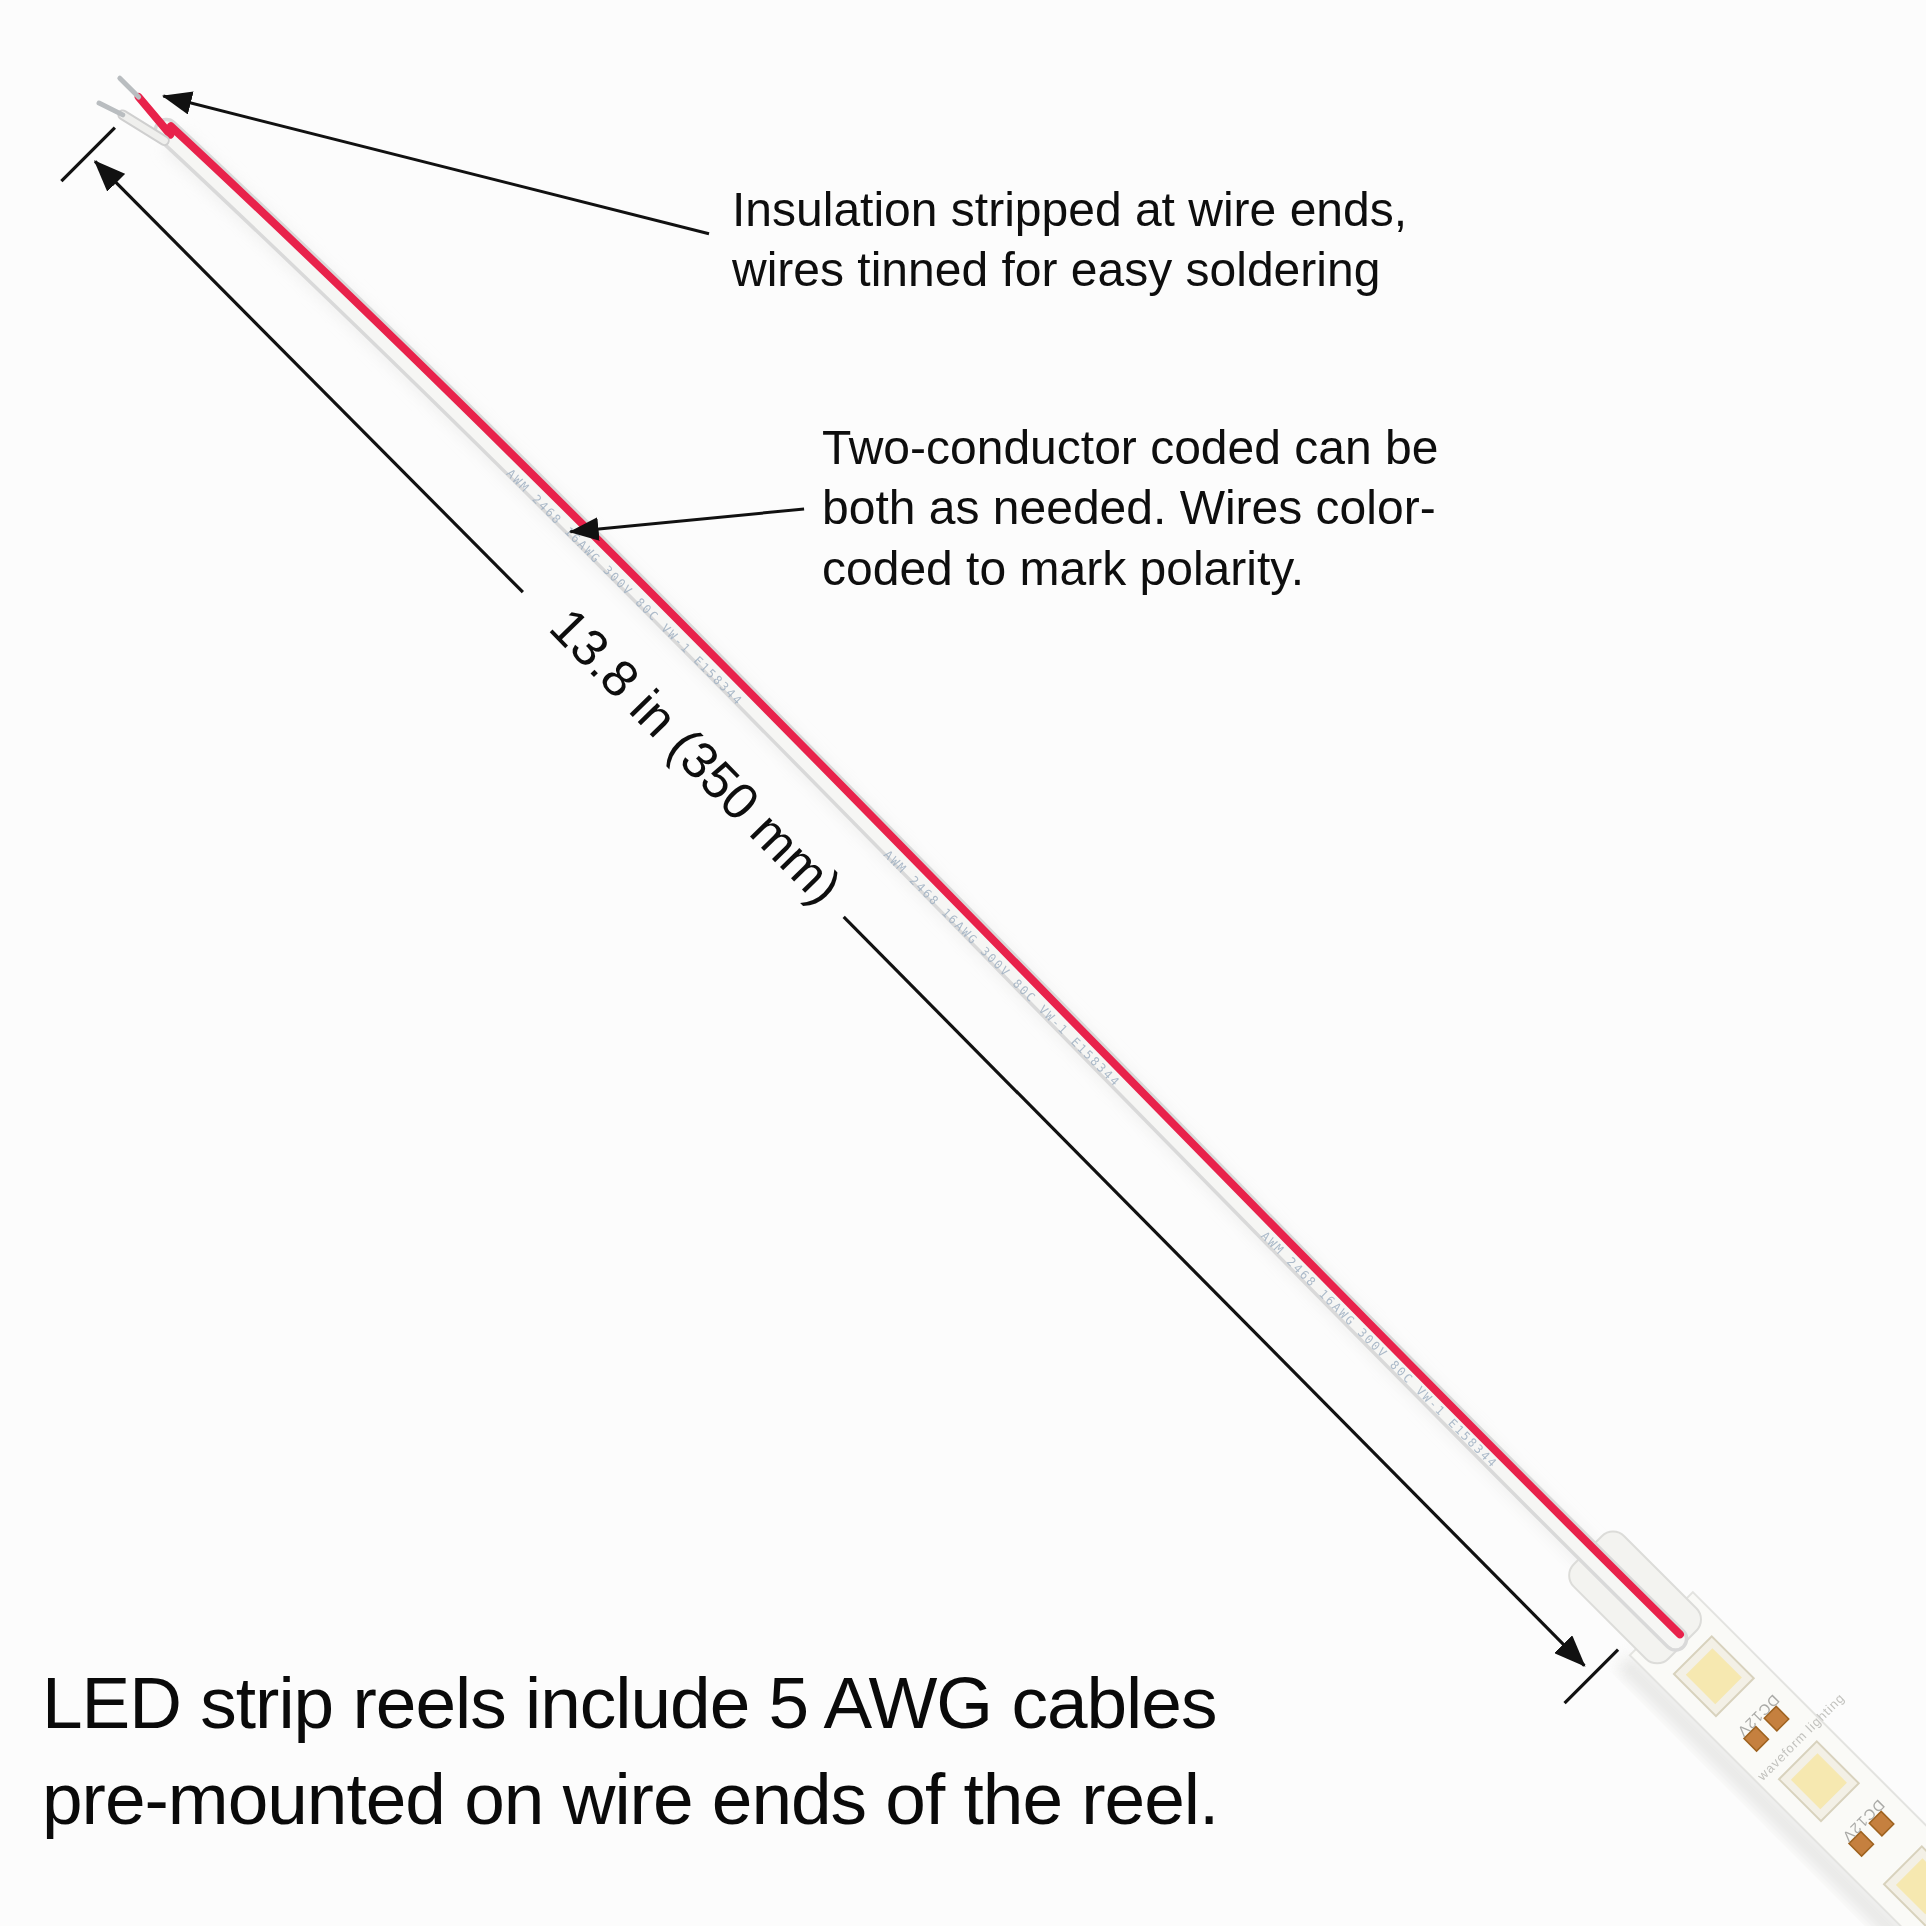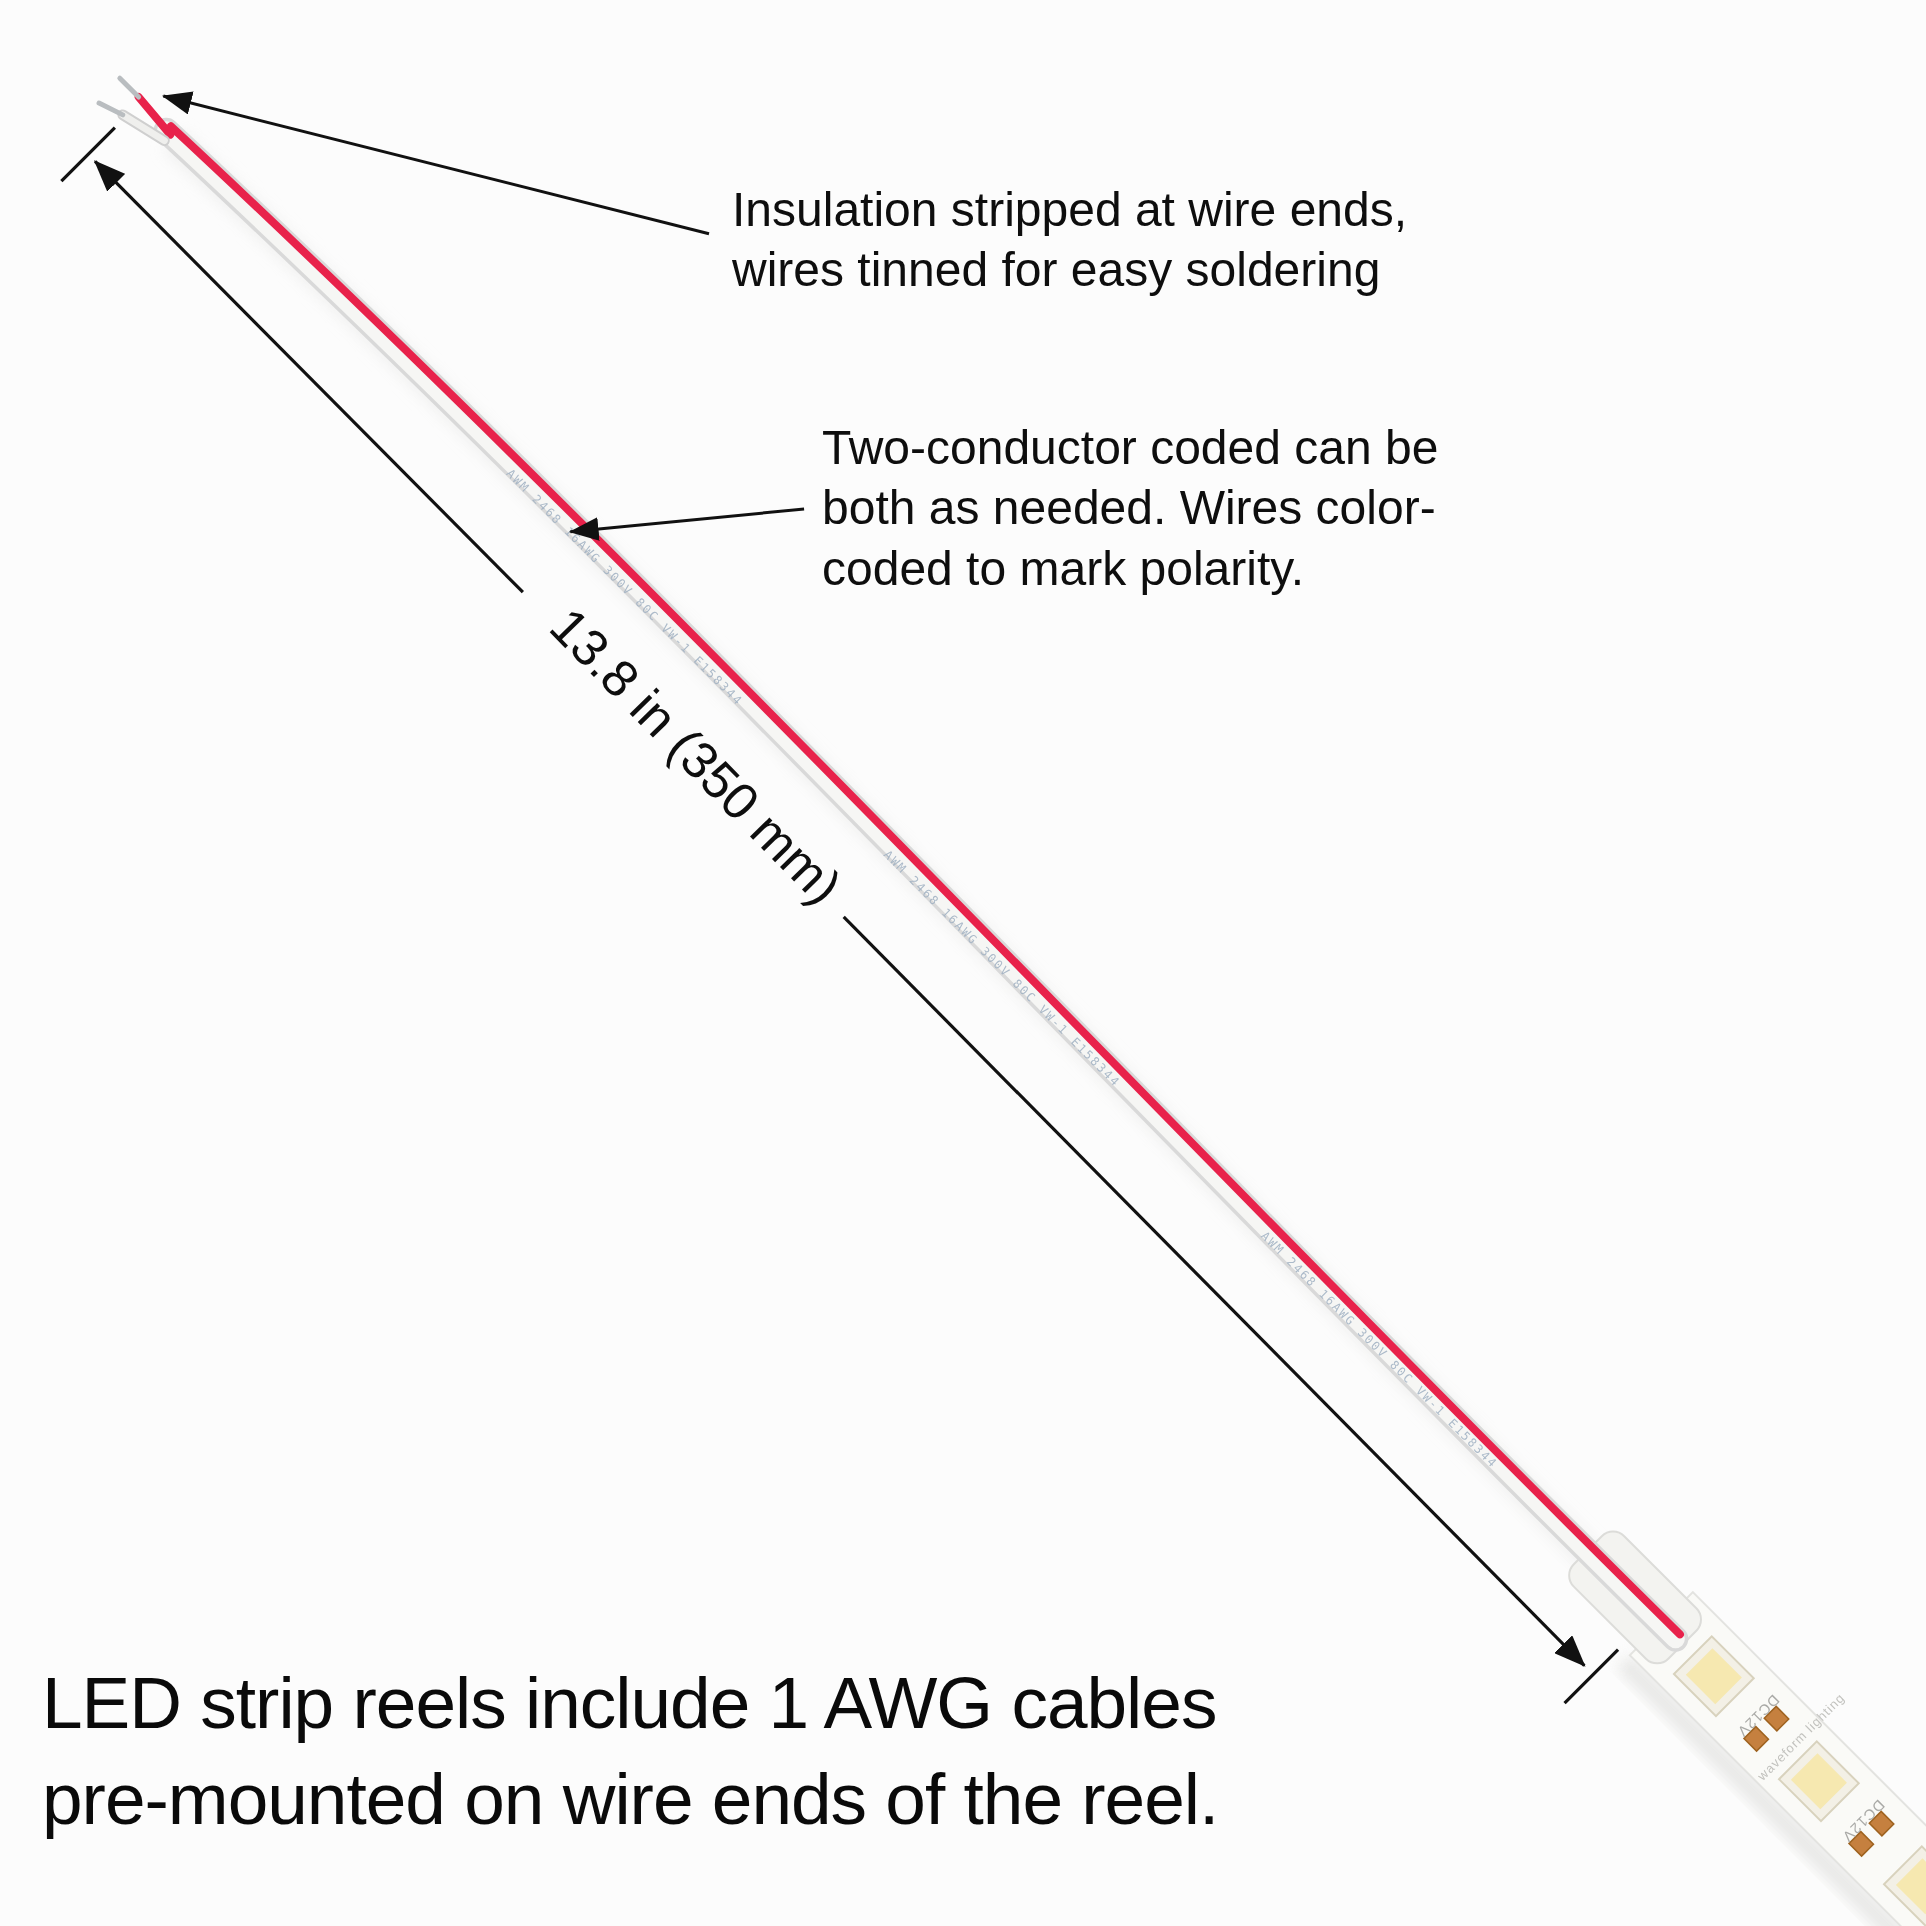--- a/index.html
+++ b/index.html
@@ -139,18 +139,18 @@
     <div>wires tinned for easy soldering</div>
   </div>
 
   <div class="callout" id="callout-split">
     <div>Two-conductor coded can be</div>
     <div>both as needed. Wires color-</div>
     <div>coded to mark polarity.</div>
   </div>
 
   <div class="caption">
-    <div>LED strip reels include 1 AWG cables</div>
+    <div>LED strip reels include 5 AWG cables</div>
     <div>pre-mounted on wire ends of the reel.</div>
   </div>
 
 </div>
 
 
 </body></html>

